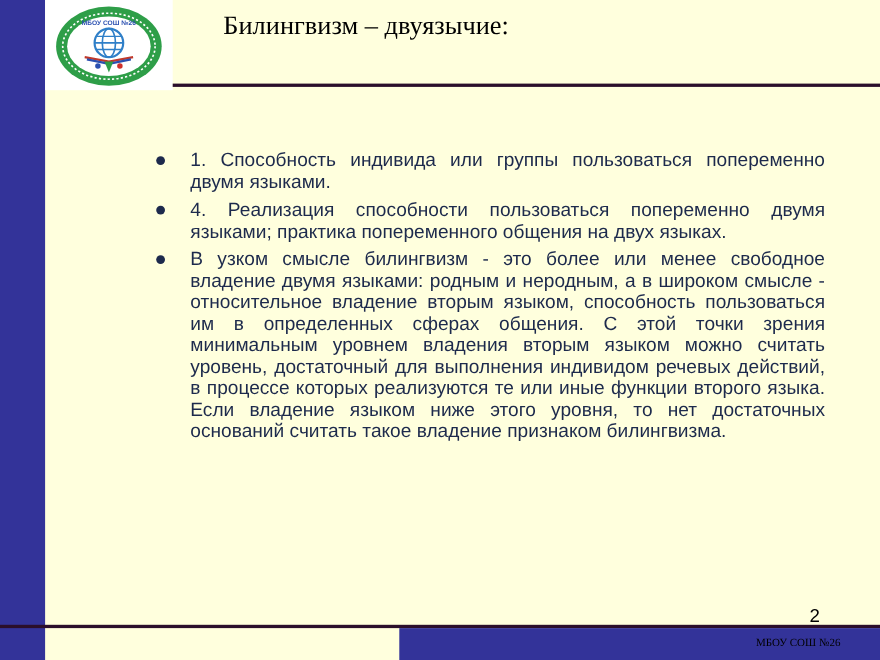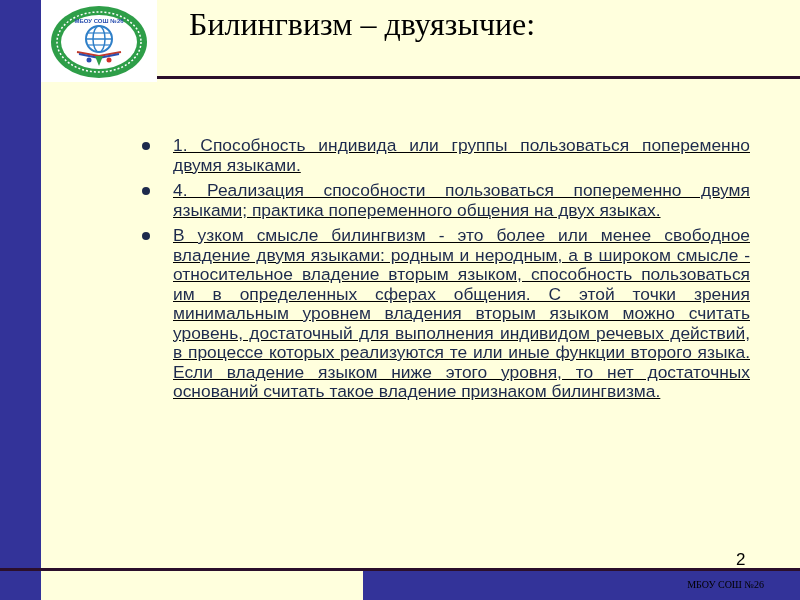--- a/index.html
+++ b/index.html
@@ -1,22 +1,22 @@
 <!DOCTYPE html>
 <html><head>
 <meta charset="utf-8">
 <style>
   html,body{margin:0;padding:0;}
   body{width:800px;height:600px;position:relative;overflow:hidden;background:#ffffdd;font-family:"Liberation Sans",sans-serif;}
   .left-bar{position:absolute;left:0;top:0;width:41px;height:600px;background:#333399;}
   .logo-box{position:absolute;left:41px;top:0;width:116px;height:82px;background:#ffffff;}
   .logo{position:absolute;left:8px;top:4px;width:100px;height:76px;}
   .top-line{position:absolute;left:157px;top:76px;width:643px;height:3px;background:#2b0f2b;}
-  .title{position:absolute;left:189px;top:4px;font-family:"Liberation Serif",serif;font-size:32px;color:#000;line-height:40px;}
-  .content{position:absolute;left:142px;top:136px;width:608px;margin:0;padding:0;list-style:none;text-decoration:underline;}
+  .title{position:absolute;left:203px;top:4px;font-family:"Liberation Serif",serif;font-size:24px;color:#000;line-height:40px;}
+  .content{position:absolute;left:142px;top:136px;width:608px;margin:0;padding:0;list-style:none;}
   .content li{position:relative;padding-left:31px;font-size:17.4px;line-height:19.5px;color:#1d2a4c;text-align:justify;margin-bottom:6px;}
   .content li .bullet{position:absolute;left:0;top:6px;width:8px;height:8px;border-radius:50%;background:#1d2a4c;}
   .page-num{position:absolute;left:736px;top:550px;font-size:17px;color:#000;}
   .bottom-line{position:absolute;left:0;top:568px;width:800px;height:3px;background:#2b0f2b;}
   .bottom-band{position:absolute;left:363px;top:571px;width:437px;height:29px;background:#333399;}
   .footer-text{position:absolute;right:36px;top:8px;font-family:"Liberation Serif",serif;font-size:10px;color:#000;}
 </style>
 </head>
 <body>
 

